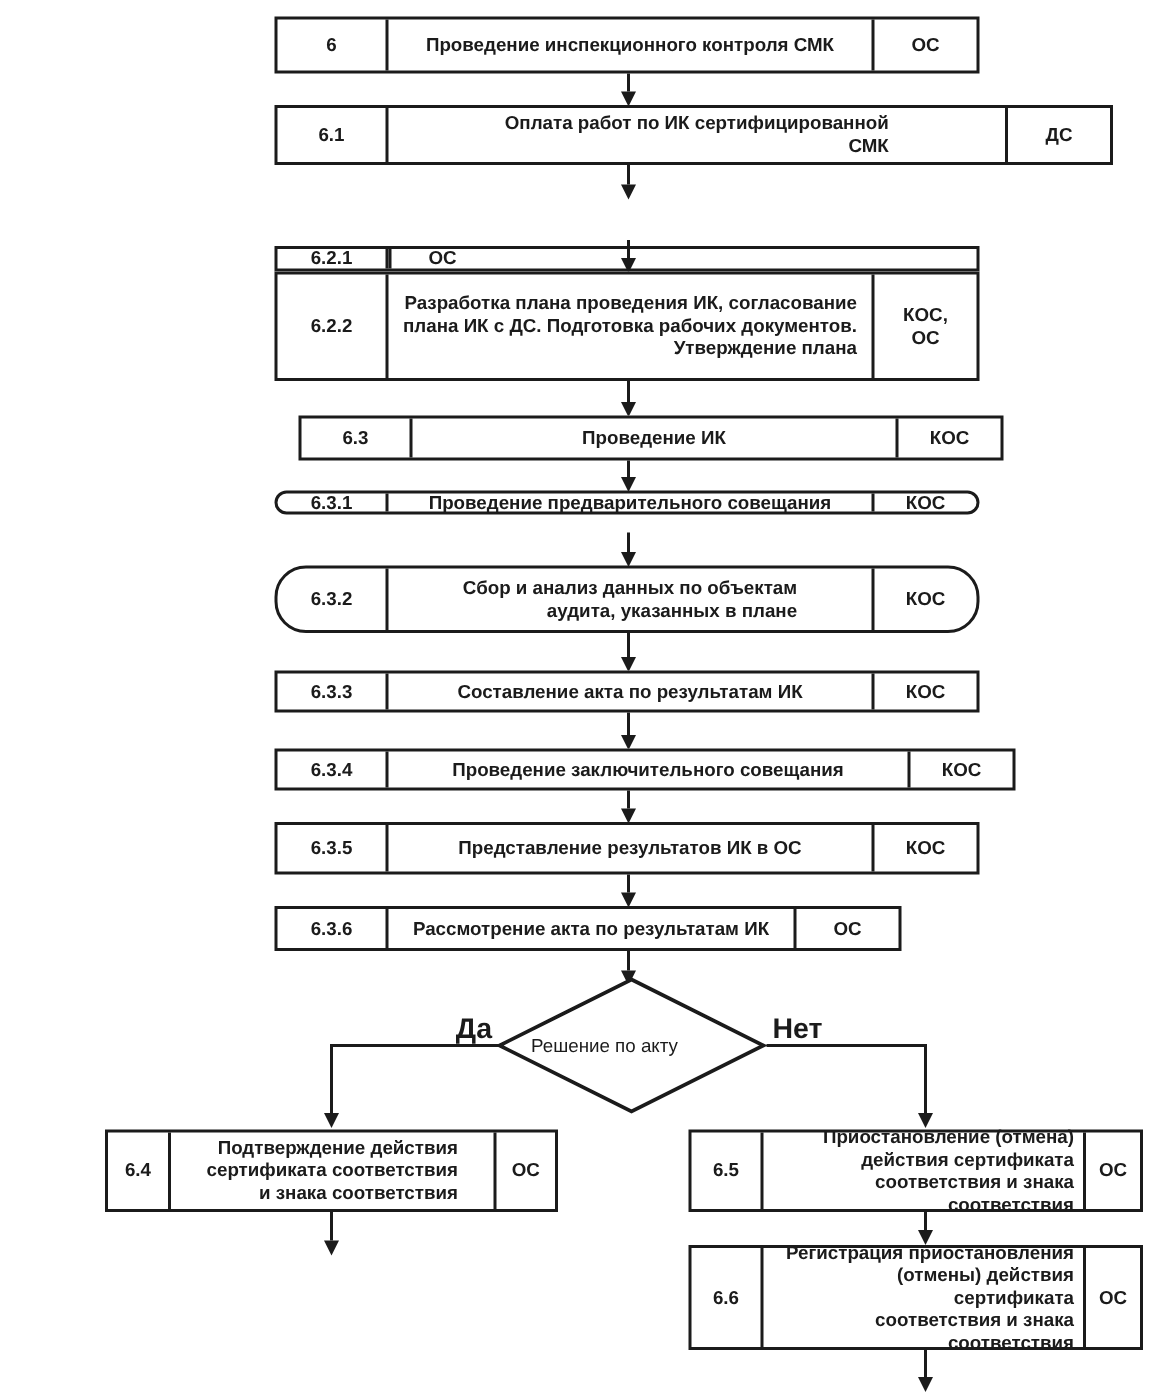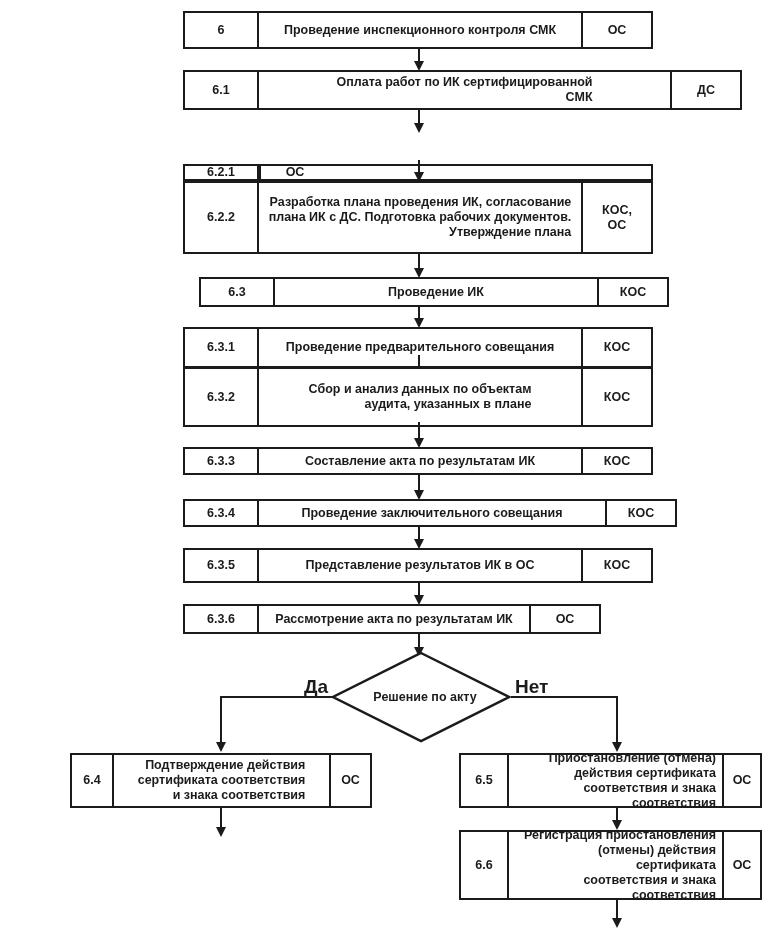--- a/index.html
+++ b/index.html
@@ -67,24 +67,24 @@
     border-top:10px solid #1b1b1b;
   }
   .hline {
     position:absolute;
     height:2px;
     background:#1b1b1b;
   }
   .decision-svg { position:absolute; left:330px; top:651px; }
   .decision-label {
     position:absolute;
-    left:334px; top:651px;
+    left:312px; top:651px;
     width:182px; height:92px;
     display:flex; align-items:center; justify-content:center;
-    font-size:12.5px; font-weight:bold;
+    font-size:12.5px; font-weight:normal;
   }
   .branch-label {
     position:absolute;
     font-size:19px; font-weight:bold;
   }
   .branch-label.yes { left:288px; top:676px; width:40px; text-align:right; }
   .branch-label.no  { left:515px; top:676px; }
 </style>
 </head>
 <body>
@@ -122,28 +122,28 @@
   </div>
   <div class="varrow" style="left:418px;top:254px;height:14px;"></div>
 
   <div class="pbox" style="left:183px;top:277px;width:470px;height:30px;margin-left:16px;">
     <div class="cell-num">6.3</div>
     <div class="cell-txt">Проведение ИК</div>
     <div class="cell-exec">КОС</div>
   </div>
   <div class="varrow" style="left:418px;top:307px;height:11px;"></div>
 
-  <div class="pbox" style="left:183px;top:327px;width:470px;height:41px;">
+  <div class="pbox" style="left:183px;top:327px;width:470px;height:16px;border-radius:10px;">
     <div class="cell-num">6.3.1</div>
     <div class="cell-txt">Проведение предварительного совещания</div>
     <div class="cell-exec">КОС</div>
   </div>
   <div class="varrow" style="left:418px;top:355px;height:13px;"></div>
 
-  <div class="pbox" style="left:183px;top:367px;width:470px;height:60px;">
+  <div class="pbox" style="left:183px;top:377px;width:470px;height:45px;border-radius:21px;">
     <div class="cell-num">6.3.2</div>
     <div class="cell-txt">Сбор и анализ данных по объектам
 аудита, указанных в плане</div>
     <div class="cell-exec">КОС</div>
   </div>
   <div class="varrow" style="left:418px;top:422px;height:16px;"></div>
 
   <div class="pbox" style="left:183px;top:447px;width:470px;height:28px;">
     <div class="cell-num">6.3.3</div>
     <div class="cell-txt">Составление акта по результатам ИК</div>

